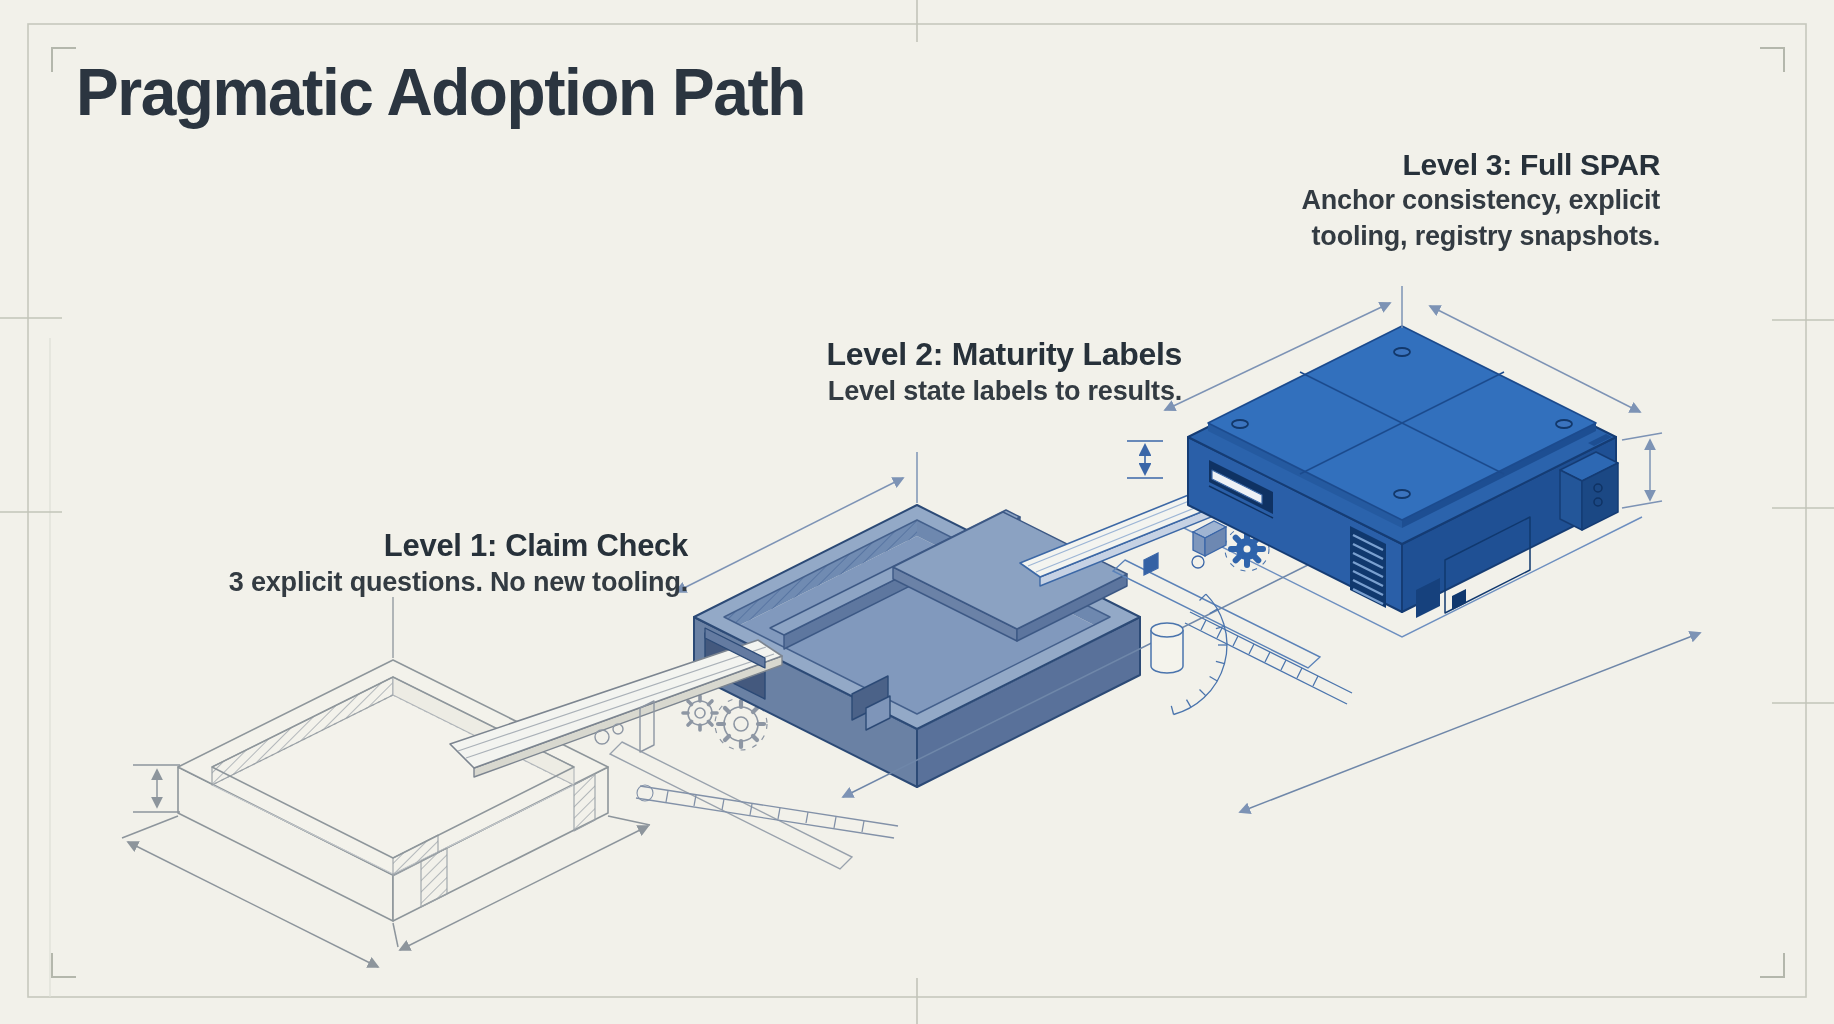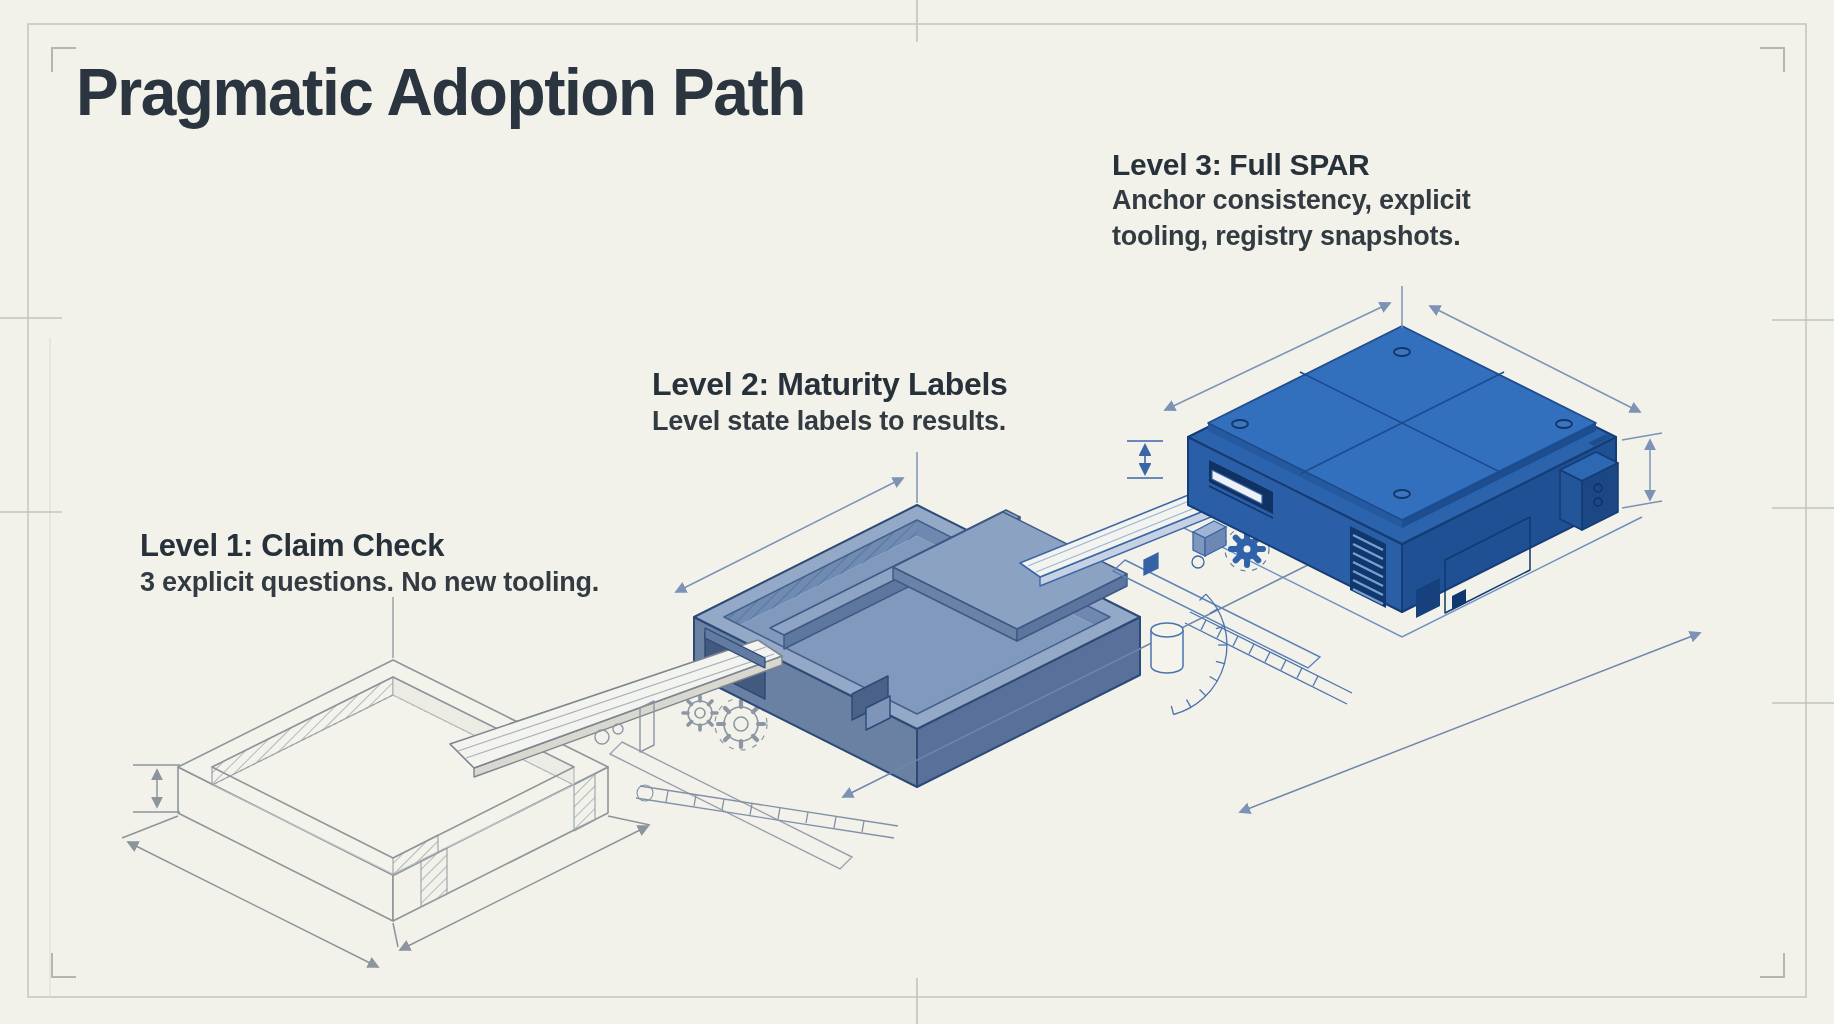--- a/index.html
+++ b/index.html
@@ -8,25 +8,25 @@
     background:#f2f1ea;
     font-family:"Liberation Sans",sans-serif;
   }
   .stage{position:absolute;inset:0}
   svg.draw{position:absolute;left:0;top:0;display:block}
   .title{
     position:absolute;left:76px;top:54px;
     font-size:66px;font-weight:700;color:#2b3540;letter-spacing:-1.5px;
     transform:scaleX(.97);transform-origin:left top;white-space:nowrap;
   }
-  .label{position:absolute;text-align:left}
+  .label{position:absolute;text-align:right}
   .label .hd{font-size:31px;font-weight:700;color:#27313a;letter-spacing:-.3px}
   .label .ds{font-size:27px;font-weight:700;color:#333b42;line-height:1.35;letter-spacing:-.2px}
   .label-1{left:140px;top:528px;width:548px}
-  .label-2{left:652px;top:366px;width:530px}
+  .label-2{left:652px;top:336px;width:530px}
   .label-2 .hd{font-size:32px}
   .label-3{left:1112px;top:148px;width:548px}
   .label-3 .hd{font-size:30px}
 </style>
 </head>
 <body>
 
 <div class="stage">
 
 <svg class="draw" width="1834" height="1024" viewBox="0 0 1834 1024">

